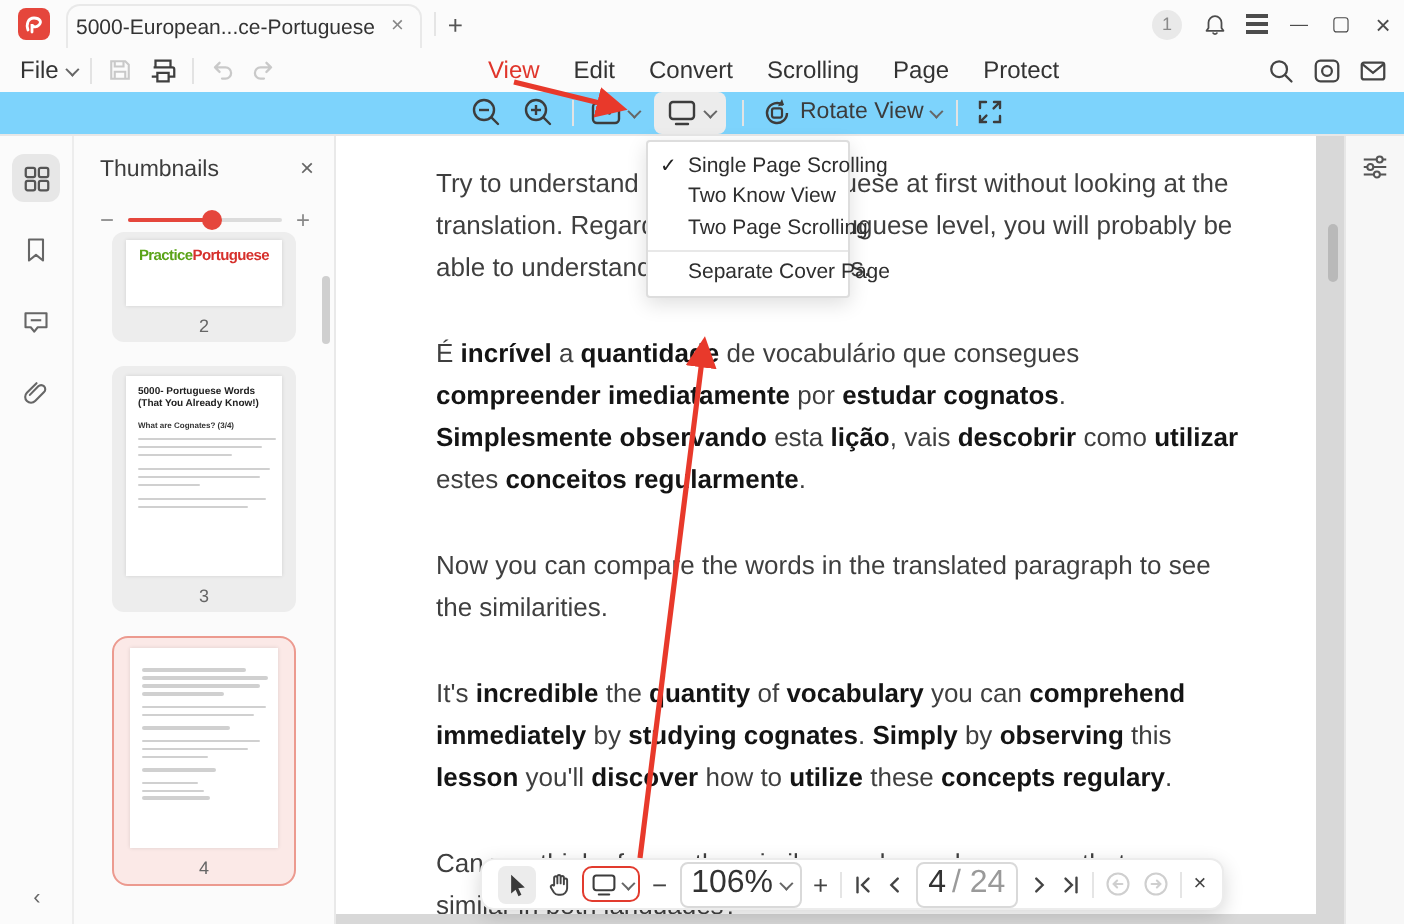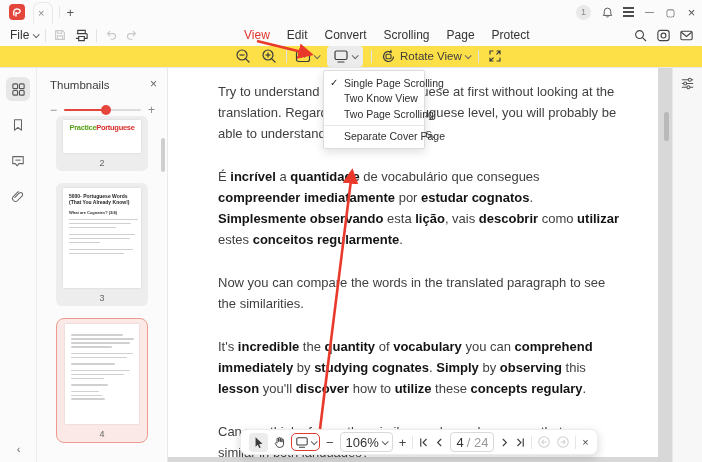--- a/index.html
+++ b/index.html
@@ -27,21 +27,21 @@
   .file-cluster { position:absolute; left:10px; top:0; height:22px; display:flex; align-items:center; gap:7px; }
   .file-label { font-size:12px; color:#333; display:flex; align-items:center; gap:4px; }
   .vdiv { width:1px; height:13px; background:#e3e3e3; }
   .menu-items { position:absolute; left:244px; top:0; height:22px; display:flex; align-items:center; gap:17px; }
   .menu-item { font-size:12px; color:#333; position:relative; cursor:default; }
   .menu-item.active { color:#e0352b; }
   .menu-item.active::after { content:""; position:absolute; left:0; right:0; bottom:-6px; height:2.5px; border-radius:2px; background:#e0352b; }
   .util-cluster { position:absolute; right:8px; top:0; height:22px; display:flex; align-items:center; gap:8px; }
 
   
-  .toolrow { height:22px; background:#fde047; border-bottom:1px solid #e7e7e7; position:relative; }
+  .toolrow { height:22px; background:#7dd3fc; border-bottom:1px solid #e7e7e7; position:relative; }
   .tools { position:absolute; left:234px; top:-3px; display:flex; align-items:center; gap:8px; height:26px; }
   .tool { display:flex; align-items:center; gap:3px; }
   .tool-hl { background:#ececec; border-radius:4px; padding:3px 6px; }
   .rotate-label { font-size:11.5px; color:#3c3c3c; }
   .chev { width:5px; height:5px; border-right:1.3px solid #666; border-bottom:1.3px solid #666; transform:rotate(45deg) translateY(-1px); display:inline-block; }
 
   
   .bodywrap { display:flex; height:394px; }
   .iconstrip { width:37px; background:#fbfbfb; border-right:1px solid #ededed; display:flex; flex-direction:column; align-items:center; padding-top:9px; gap:12px; position:relative; }
   .strip-btn { width:24px; height:24px; display:flex; align-items:center; justify-content:center; border-radius:6px; }
@@ -83,41 +83,42 @@
   .dd-item { position:relative; height:15.5px; display:flex; align-items:center; padding-left:20px; font-size:10.5px; color:#2e2e2e; white-space:nowrap; }
   .dd-check { position:absolute; left:6px; font-size:10px; color:#222; }
   .dd-div { height:1px; background:#e8e8e8; margin:3px 0; }
 
   
   .btoolbar { position:absolute; left:240px; top:429px; height:26px; background:#fff; border:1px solid #ececec; border-radius:7px;
               box-shadow:0 3px 10px rgba(0,0,0,.16); display:flex; align-items:center; padding:0 8px; gap:5px; z-index:25; }
   .bt-btn { display:flex; align-items:center; justify-content:center; }
   .bt-hl { background:#ececec; border-radius:4px; width:19px; height:19px; }
   .bt-redbox { border:1.5px solid #e23b2e; border-radius:5px; padding:1.5px 3px; display:flex; align-items:center; gap:2px; }
-  .bt-box { border:1px solid #d9d9d9; border-radius:4px; display:flex; align-items:center; gap:3px; padding:1.5px 5px; font-size:13px; color:#333; }
+  .bt-box { border:1px solid #d9d9d9; border-radius:4px; display:flex; align-items:center; gap:3px; padding:1.5px 5px; font-size:16px; color:#333; }
   .bt-sign { font-size:13px; color:#444; padding:0 1px; }
   .bt-div { width:1px; height:13px; background:#e5e5e5; }
   .pg-total { color:#9a9a9a; }
   .bt-x { font-size:11px; color:#444; padding-left:1px; }
 
   .overlay { position:absolute; left:0; top:0; z-index:60; pointer-events:none; }
   svg { display:block; }
 </style>
 </head>
 <body>
 
 <div id="app">
 
   <div class="tabbar">
     <div class="applogo">
       <svg width="10" height="10" viewBox="0 0 10 10">
           <path d="M2,8 C1,5 2,2 5,2 C8,2 9,4 7.5,5.5 C6,7 4,6.5 4,5 L4,9" stroke="#fff" stroke-width="1.4" fill="none" stroke-linecap="round"></path>
         </svg>
     </div>
     <div class="tab">
+      <span class="tab-title">5000-European...ce-Portuguese</span>
       <span class="tab-close">×</span>
     </div>
     <div class="tab-div"></div>
     <span class="tab-plus">+</span>
     <div class="winctl">
       <span class="badge">1</span>
       <span class="wbtn">
         <svg width="13" height="13" viewBox="0 0 16 16">
             <path d="M8,2.6 a4,4 0 0 1 4,4 v3.2 l1.2,1.8 H2.8 L4,9.8 V6.6 a4,4 0 0 1 4,-4 z M6.6,12.6 a1.5,1.5 0 0 0 2.8,0" fill="none" stroke="#4c4c4c" stroke-width="1.1" stroke-linejoin="round"></path>
           </svg>

